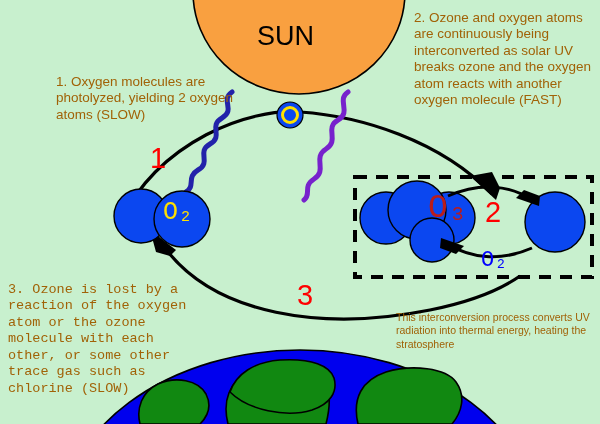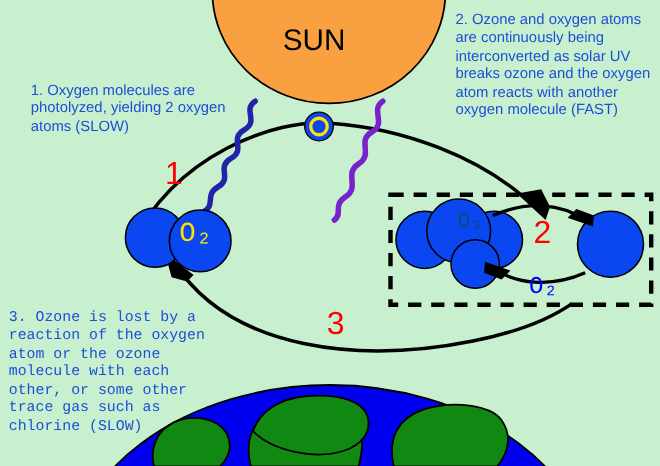--- a/index.html
+++ b/index.html
@@ -16,26 +16,26 @@
     font-family: "Liberation Sans", sans-serif;
   }
   #scene {
     position: absolute;
     inset: 0;
     width: 600px;
     height: 424px;
   }
   .txt {
     position: absolute;
-    color: #1d4ed8;
+    color: #a16207;
     font-family: "Liberation Sans", sans-serif;
     white-space: pre-line;
     line-height: 1.22;
   }
-  #note1 { left: 28px;  top: 74px;  width: 180px; font-size: 13.5px; }
+  #note1 { left: 56px;  top: 74px;  width: 180px; font-size: 13.5px; }
   #note2 { left: 414px; top: 10px;  width: 186px; font-size: 13.5px; }
   #note3 { left: 8px;   top: 282px; width: 200px; font-size: 13.5px; font-family: Liberation Mono, monospace; }
   #note4 { left: 396px; top: 311px; width: 200px; font-size: 10.5px; line-height: 1.28; }
   .numlbl {
     position: absolute;
     color: #ff0000;
     font-size: 29px;
     font-family: "Liberation Sans", sans-serif;
     font-weight: 400;
   }
@@ -48,21 +48,21 @@
     font-size: 27px;
     color: #000000;
     font-family: "Liberation Sans", sans-serif;
   }
   .mol-label {
     position: absolute;
     font-family: Liberation Mono, monospace;
     pointer-events: none;
   }
   #o2left  { left: 163px; top: 198px; font-size: 25px; color: #ffe000; }
-  #o3lbl   { left: 416px; top: 190px; font-size: 19px; color: #0c4a6e; }
+  #o3lbl   { left: 428px; top: 190px; font-size: 33px; color: #b91c1c; }
   #o2below { left: 481px; top: 248px; font-size: 22px; color: #0000ff; }
 </style>
 </head>
 <body>
 
 <div id="stage">
 
   <svg id="scene" viewBox="0 0 600 424">
 
     <rect x="0" y="0" width="600" height="424" fill="#c8f0ce"></rect>
@@ -122,20 +122,21 @@
     </g>
 
   </svg>
 
   <div class="txt" id="note1">1. Oxygen molecules are photolyzed, yielding 2 oxygen atoms (SLOW)</div>
 
   <div class="txt" id="note2">2. Ozone and oxygen atoms are continuously being interconverted as solar UV breaks ozone and the oxygen atom reacts with another oxygen molecule (FAST)</div>
 
   <div class="txt" id="note3">3. Ozone is lost by a reaction of the oxygen atom or the ozone molecule with each other, or some other trace gas such as chlorine (SLOW)</div>
 
+  <div class="txt" id="note4">This interconversion process converts UV radiation into thermal energy, heating the stratosphere</div>
 
   <div id="sunlabel">SUN</div>
 
   <div class="numlbl" id="num1">1</div>
   <div class="numlbl" id="num2">2</div>
   <div class="numlbl" id="num3">3</div>
 
   <div class="mol-label" id="o2left">O₂</div>
   <div class="mol-label" id="o3lbl">O₃</div>
   <div class="mol-label" id="o2below">O₂</div>

